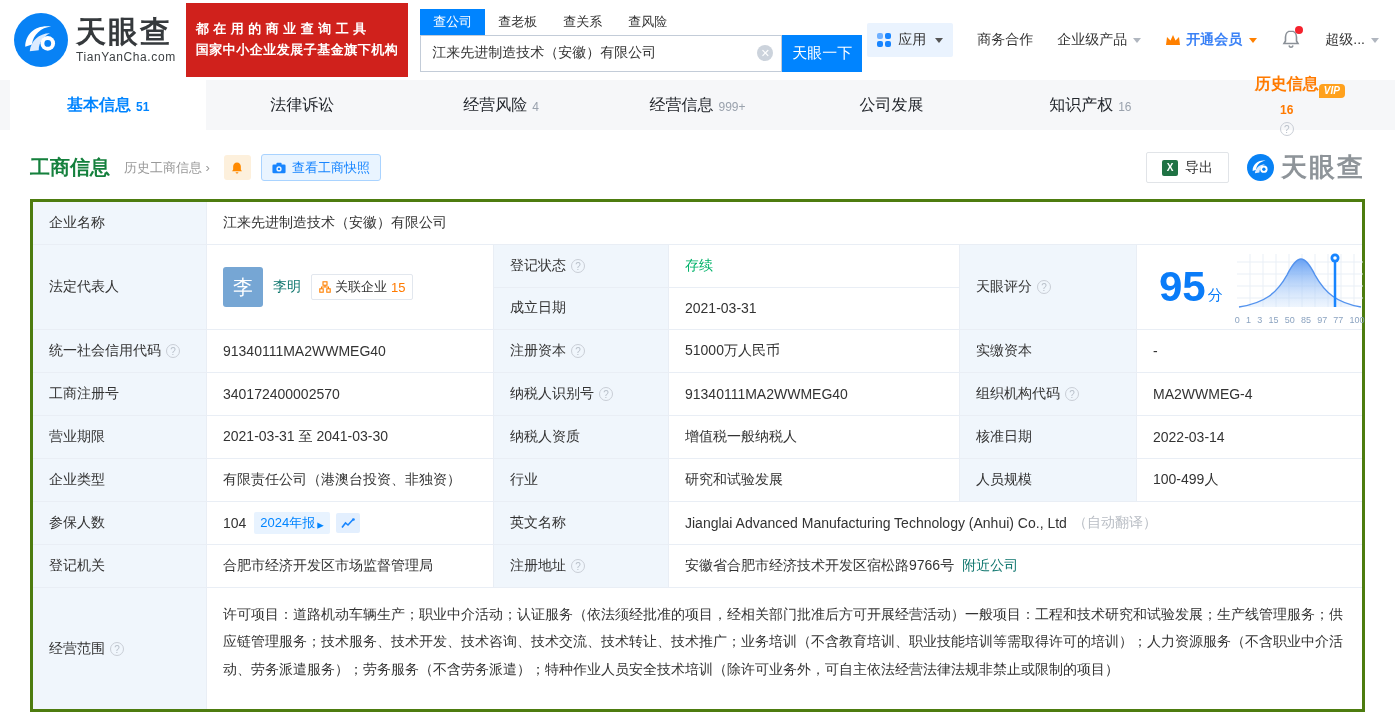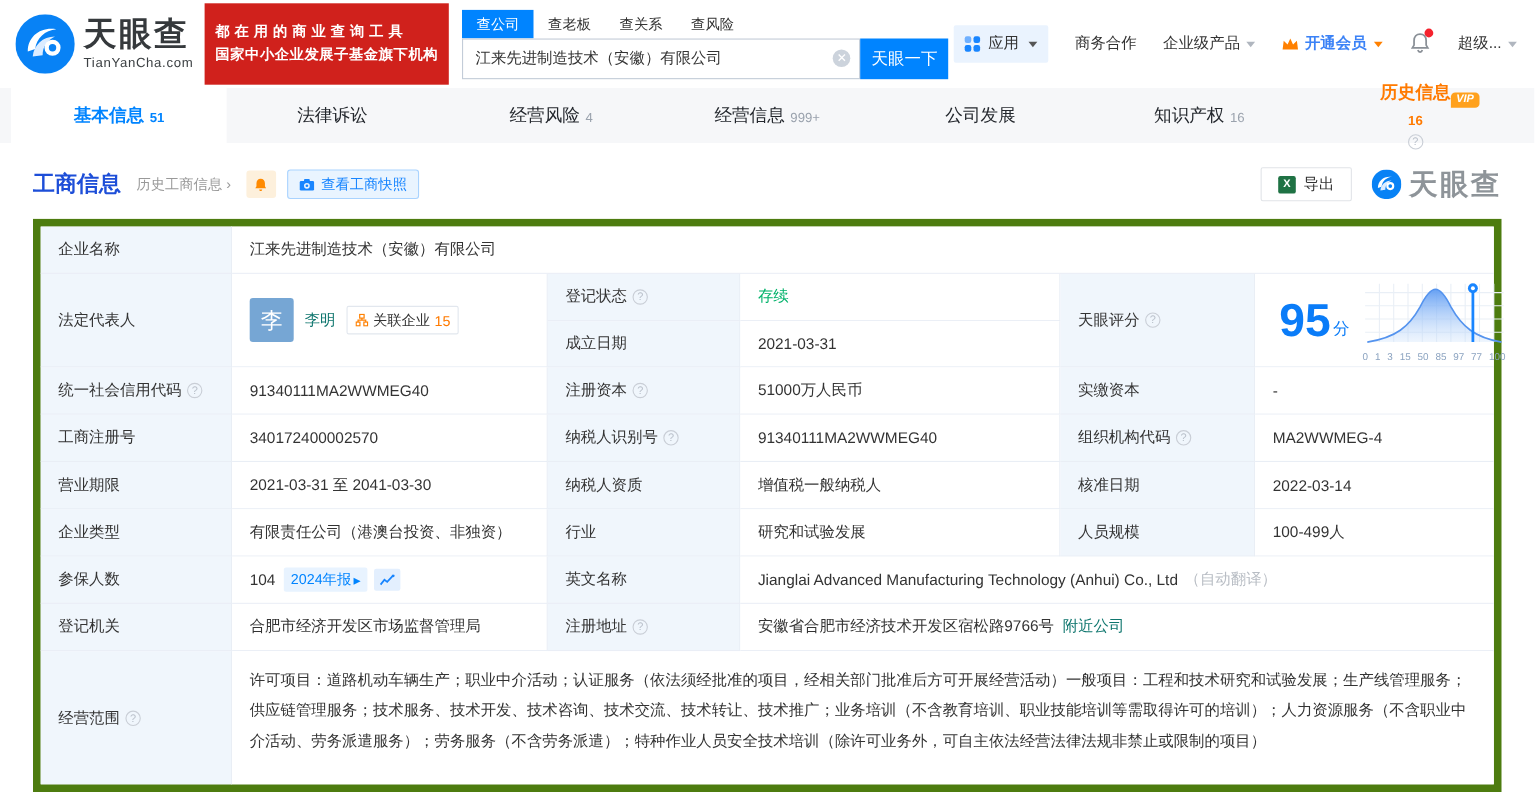--- a/index.html
+++ b/index.html
@@ -44,32 +44,32 @@
   .page-tab { flex: 1; display: flex; align-items: center; justify-content: center; gap: 5px; font-size: 16px; color: #23272d; position: relative; cursor: pointer; }
   .page-tab .count { font-size: 12px; color: #9aa2ad; margin-top: 3px; }
   .page-tab.active { background: #fff; color: #0084ff; font-weight: bold; }
   .page-tab.active .count { color: #0084ff; }
   .page-tab.vip-tab { color: #ff7a00; font-weight: bold; flex-direction: column; }
   .page-tab.vip-tab .count { color: #ff7a00; }
   .vip-badge { position: absolute; top: 4px; right: 40px; background: #ffa11d; color: #fff; font-size: 10px; font-style: italic; font-weight: bold; padding: 1px 5px; border-radius: 4px 4px 4px 0; line-height: 1.2; }
   .q-circle { width: 14px; height: 14px; border: 1px solid #c9ced6; color: #b9c0ca; border-radius: 50%; font-size: 10px; line-height: 13px; text-align: center; flex-shrink: 0; display: inline-block; font-weight: normal; }
   
   .toolbar { display: flex; align-items: center; padding: 20px 30px 12px; }
-  .tb-title { font-size: 20px; font-weight: bold; color: #1d4ed8; text-align: right; }
+  .tb-title { font-size: 20px; font-weight: bold; color: #15803d; text-align: right; }
   .tb-history { margin-left: 14px; font-size: 13px; color: #999; cursor: pointer; }
   .bell-chip { margin-left: 14px; width: 27px; height: 25px; background: #fdf0dc; border-radius: 3px; display: flex; align-items: center; justify-content: center; cursor: pointer; }
   .snapshot-btn { margin-left: 10px; height: 27px; display: flex; align-items: center; gap: 6px; padding: 0 10px; background: #e9f4ff; border: 1px solid #a9d3ff; border-radius: 3px; color: #1885ff; font-size: 13px; cursor: pointer; }
   .tb-right { margin-left: auto; display: flex; align-items: center; gap: 18px; }
   .export-btn { height: 31px; display: flex; align-items: center; gap: 7px; padding: 0 15px; border: 1px solid #e1e4e8; border-radius: 2px; background: #fff; font-size: 14px; color: #333; cursor: pointer; }
   .excel-icon { width: 16px; height: 16px; background: #1f7244; color: #fff; font-size: 10px; font-weight: bold; display: flex; align-items: center; justify-content: center; border-radius: 2px; }
   .watermark { display: flex; align-items: center; gap: 7px; }
   .wm-icon { width: 27px; height: 27px; }
   .wm-text { font-size: 26px; font-weight: bold; color: #8e9499; letter-spacing: 2px; }
   
-  .table { margin: 2px 30px 0; border: 7px solid #4d7c0f; display: grid; grid-template-columns: 174px 287px 175px 291px 177px 1fr; grid-template-rows: 43px 85px repeat(6, 43px) 121px; font-size: 14px; }
+  .table { margin: 2px 30px 0; border: 3px solid #4d7c0f; display: grid; grid-template-columns: 174px 287px 175px 291px 177px 1fr; grid-template-rows: 43px 85px repeat(6, 43px) 121px; font-size: 14px; }
   .cell { border-right: 1px solid #e9eef5; border-bottom: 1px solid #e9eef5; display: flex; align-items: center; padding: 0 16px; background: #fff; min-width: 0; }
   .cell.label { background: #f0f6fc; color: #333; gap: 5px; }
   .last-col { border-right: none; }
   .no-bb { border-bottom: none; }
   .span-2-7 { grid-column: 2 / 7; }
   .span-4-7 { grid-column: 4 / 7; }
   .sub-grid { grid-column: 3 / 5; display: grid; grid-template-columns: 175px 1fr; grid-template-rows: 1fr 1fr; }
   .sub-grid .cell { padding: 0 16px; }
   .green { color: #00b26a; }
   .blue-link { color: #0f766e; cursor: pointer; text-decoration: none; }

